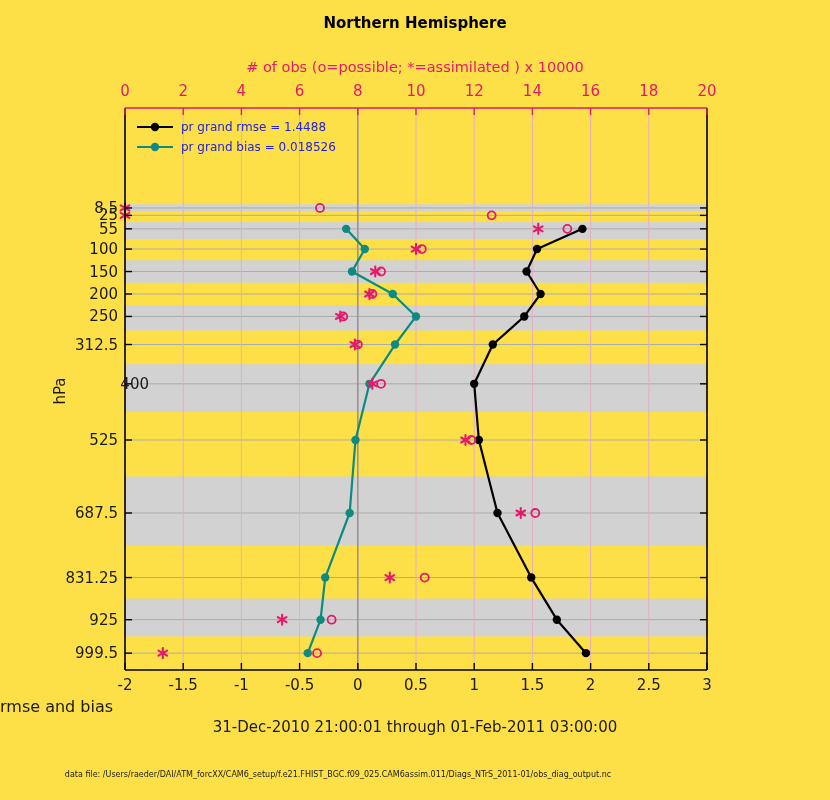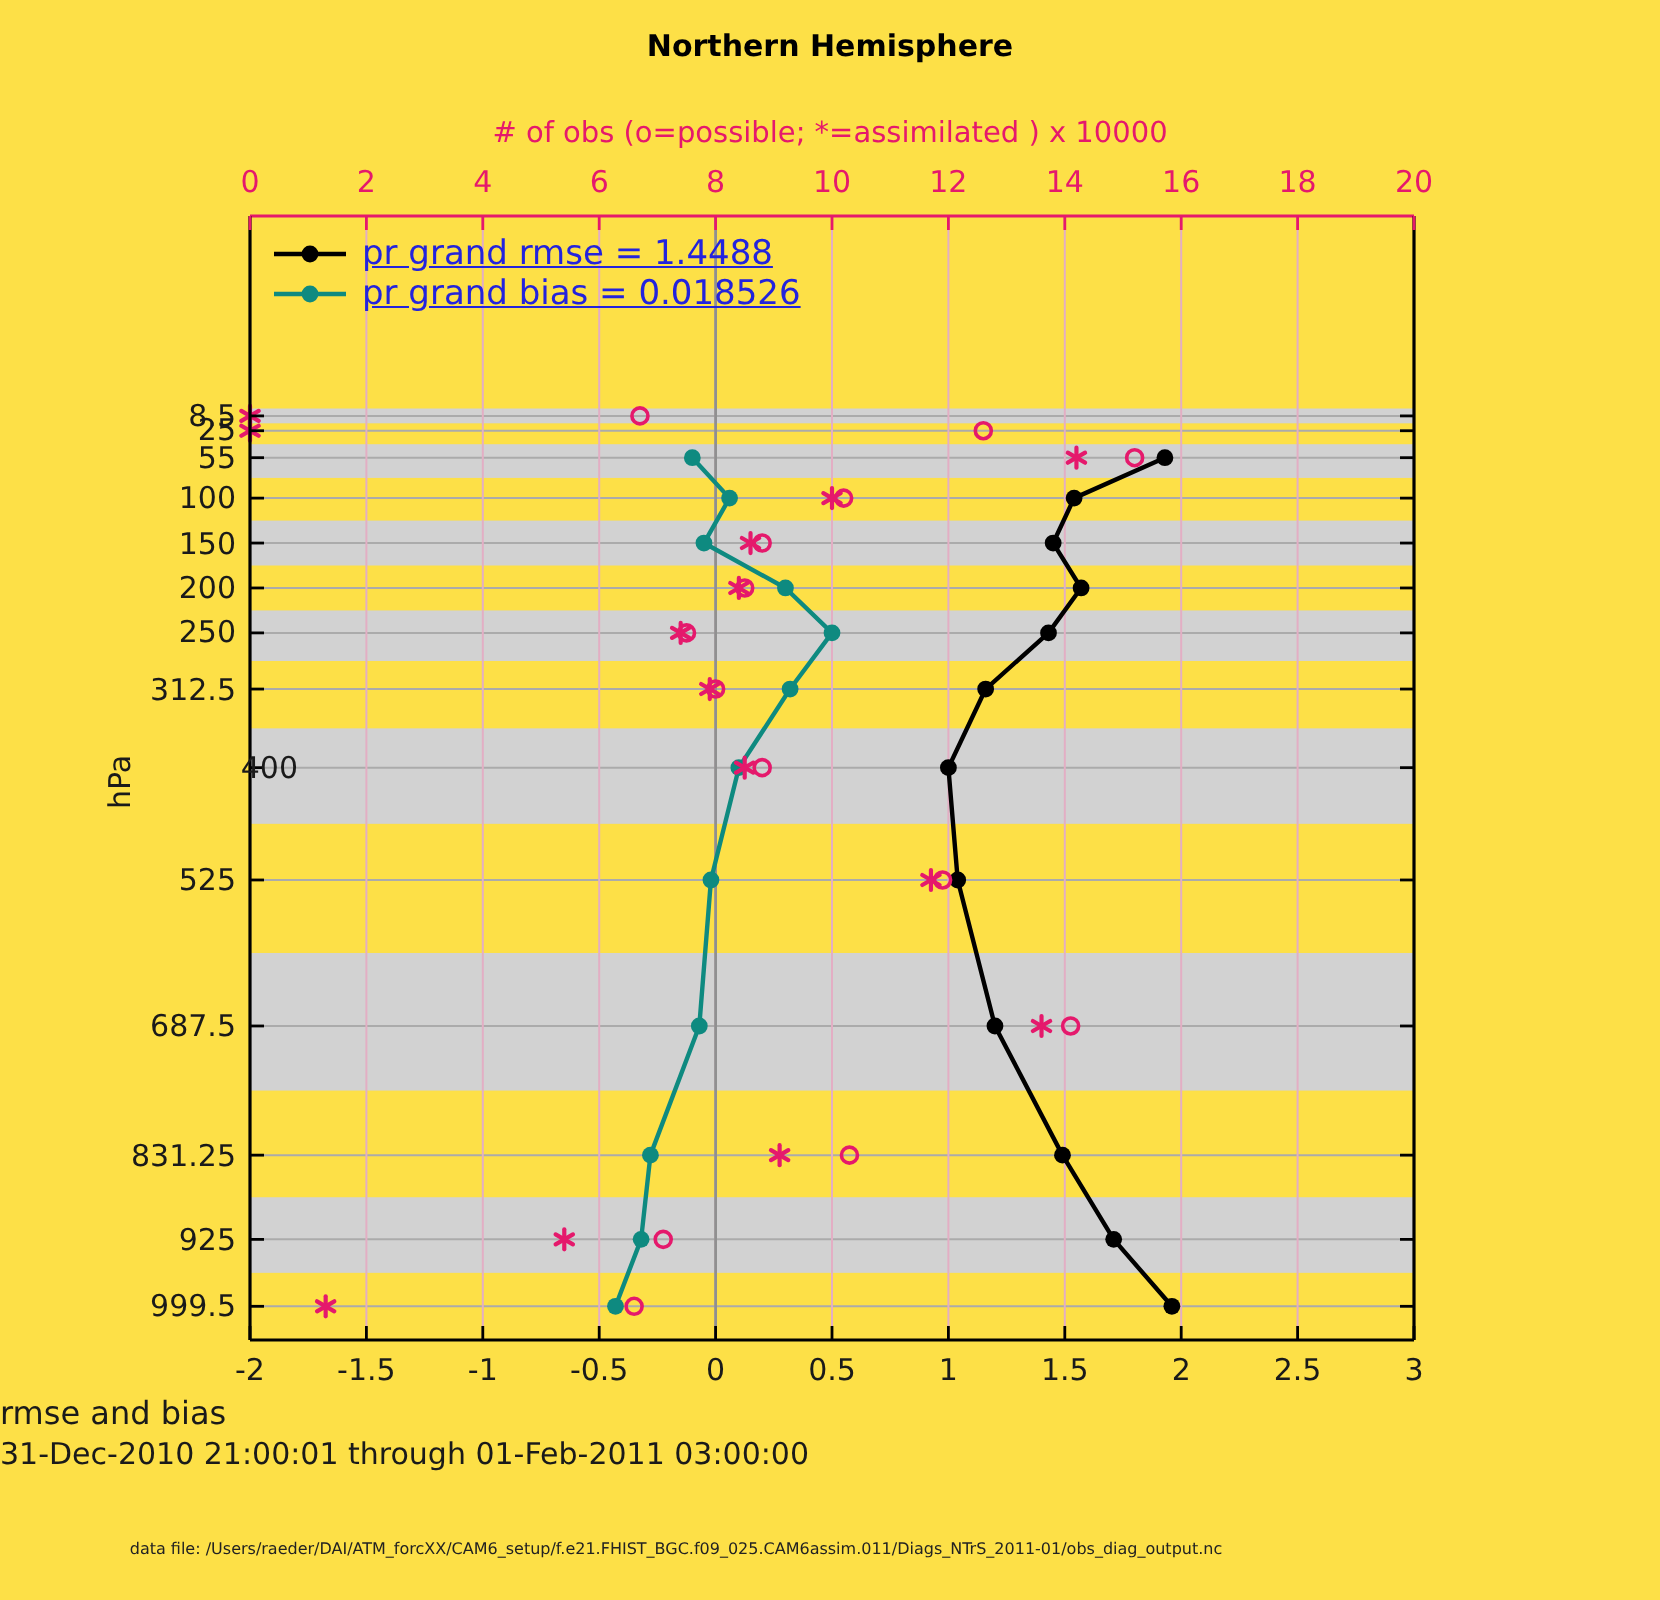--- a/index.html
+++ b/index.html
@@ -7,24 +7,24 @@
   .stage{position:relative;width:830px;height:800px;overflow:hidden;background:#fde047;}
   .abs{position:absolute;}
   .ttl{width:830px;text-align:center;font-weight:bold;font-size:15px;color:#000;letter-spacing:0px;}
   .obs-label{width:830px;text-align:center;font-size:14.5px;}
   .tick-label{font-size:15px;color:#1a1a1a;white-space:nowrap;}
   .top-tick{width:40px;text-align:center;}
   .y-tick{width:62px;text-align:right;}
   .x-tick{width:48px;text-align:center;}
   .ylab{font-size:15px;color:#1a1a1a;transform:rotate(-90deg);transform-origin:center;}
   .xlab{width:830px;text-align:left;font-size:16px;color:#1a1a1a;}
-  .daterange{width:830px;font-size:15px;color:#1a1a1a;}
+  .daterange{width:830px;text-align:center;font-size:15px;color:#1a1a1a;}
   .datafile{width:676px;text-align:center;font-size:8px;color:#222;}
   .legend-row{display:flex;align-items:center;height:20px;}
-  .legend-text{font-size:17px;margin-left:7px;white-space:nowrap;text-decoration:underline;}
+  .legend-text{font-size:12px;margin-left:7px;white-space:nowrap;}
   svg{display:block;}
 </style>
 </head>
 <body>
 
 <div class="stage">
 
   <svg id="plot-svg" class="abs" style="left:0;top:0;" width="830" height="800">
       <rect x="125" y="204.24980015987217" width="582" height="7.412470023980745" fill="#d2d2d2"></rect>
       <rect x="125" y="222.10711430855315" width="582" height="16.84652278177458" fill="#d2d2d2"></rect>

